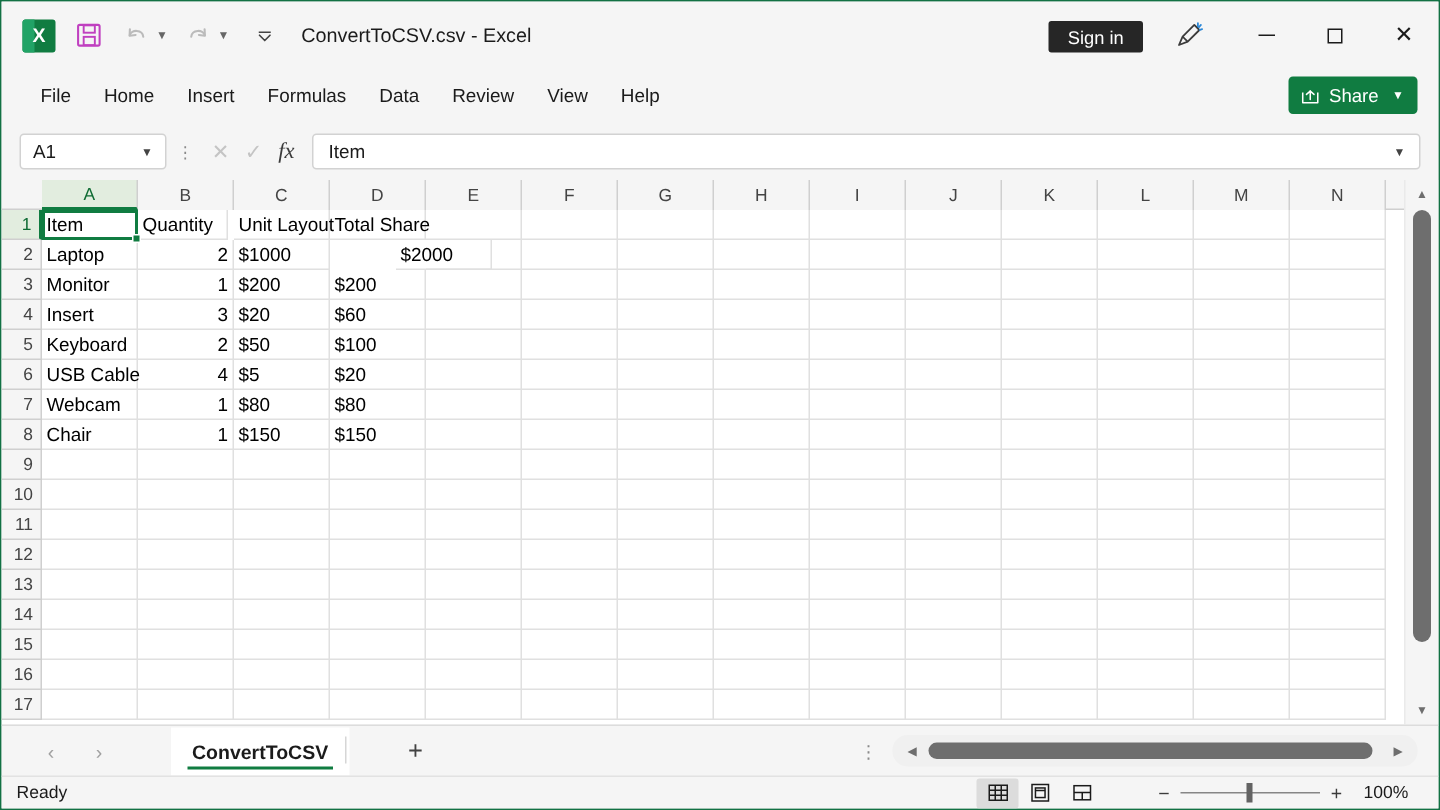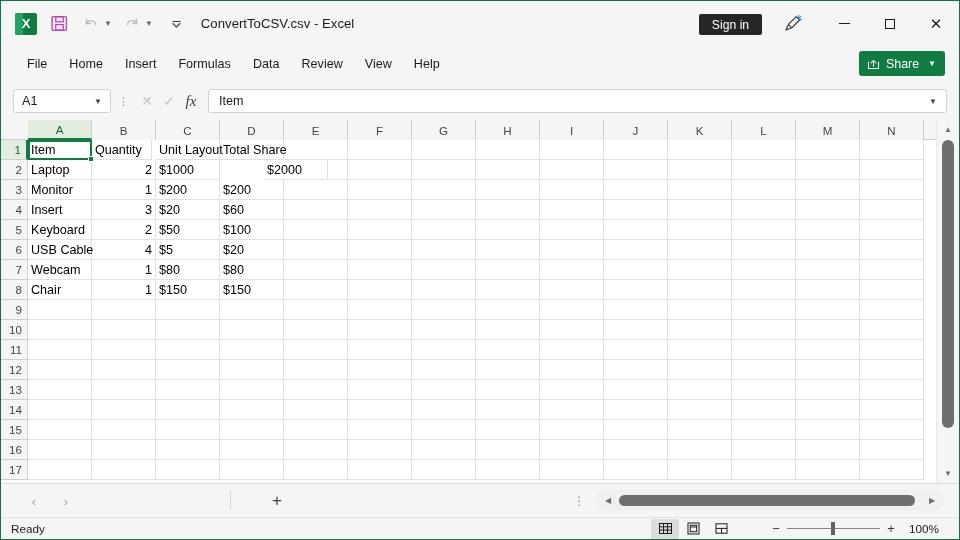--- a/index.html
+++ b/index.html
@@ -763,20 +763,21 @@
     <div class="vscroll">
       <div class="vs-up">▲</div>
       <div class="vs-thumb"></div>
       <div class="vs-dn">▼</div>
     </div>
   </div>
 
   <div class="sheetbar">
     <div class="nav-arrow" style="left:22px;">‹</div>
     <div class="nav-arrow" style="left:54px;">›</div>
+    <div class="sheet-tab">ConvertToCSV</div>
     <div class="tab-sep"></div>
     <div class="addsheet">+</div>
     <div class="sheet-menu">⋮</div>
     <div class="hscroll">
       <div class="hs-left">◀</div>
       <div class="hs-thumb"></div>
       <div class="hs-right">▶</div>
     </div>
   </div>
 

